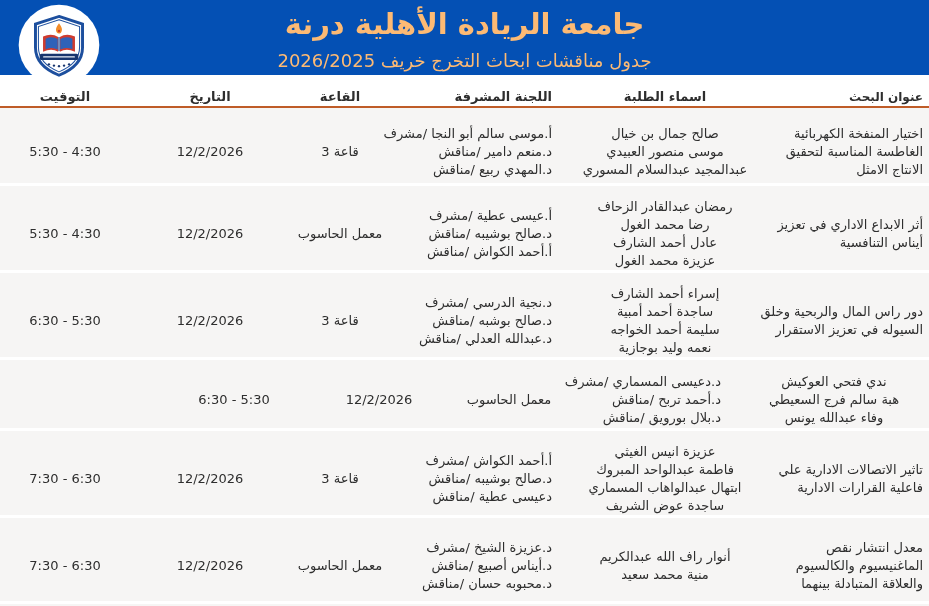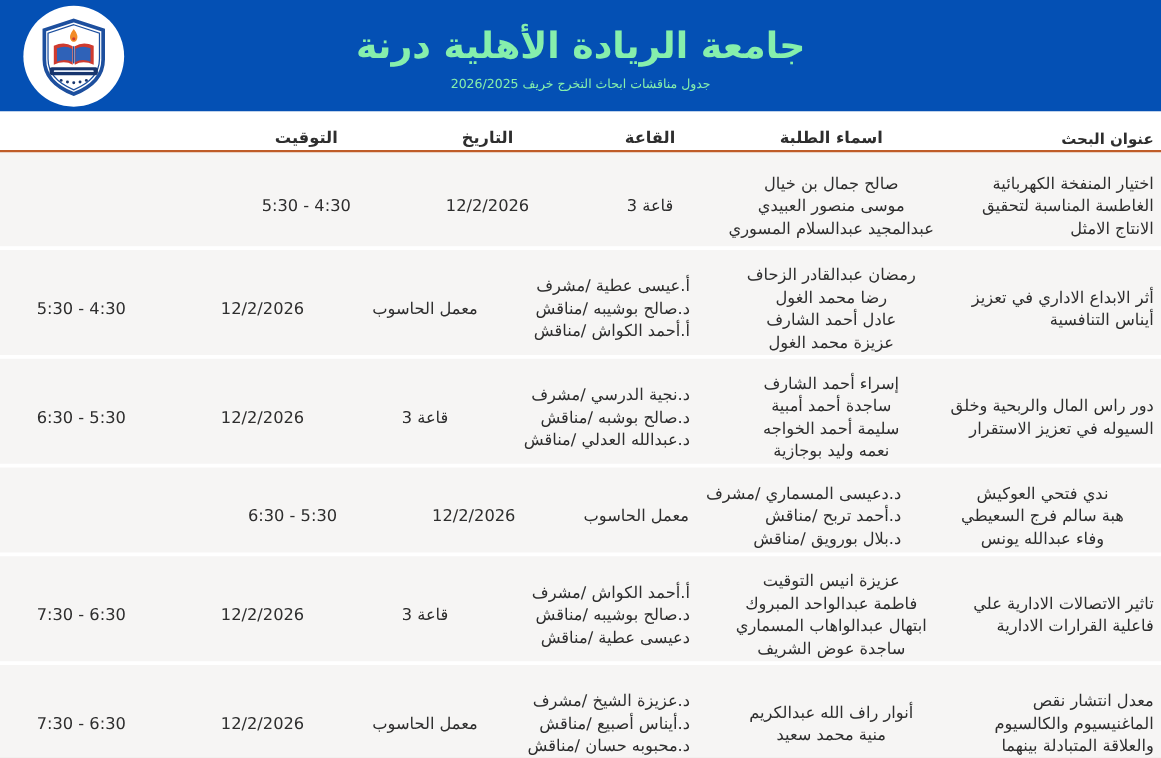--- a/index.html
+++ b/index.html
@@ -8,37 +8,37 @@
   .page {
     width: 929px; height: 606px;
     margin: 0 auto;
     background: #f6f5f4;
     overflow: hidden;
     direction: rtl;
     position: relative;
   }
   
   .banner {
-    height: 89px;
+    height: 75px;
     background: #0450b4;
     display: flex;
     flex-direction: column;
     align-items: center;
     justify-content: center;
     position: relative;
-    color: #86efac;
+    color: #fdba74;
   }
   .banner h1 {
     font-size: 29px;
     font-weight: bold;
     letter-spacing: 0;
     margin-top: 2px;
   }
   .banner .subtitle {
-    font-size: 10px;
+    font-size: 18px;
     margin-top: 9px;
     font-weight: normal;
   }
   .logo {
     position: absolute;
     top: 3px;
     left: auto;
     right: 828px; 
   }
   
@@ -122,34 +122,38 @@
         <circle cx="50" cy="75.2" r="1.4" fill="#17356e"></circle>
         <circle cx="56" cy="74.5" r="1.4" fill="#17356e"></circle>
         <circle cx="62" cy="73" r="1.4" fill="#17356e"></circle>
       </svg>
     </div>
   </header>
 
   <div class="thead">
     <div class="cell col-title">عنوان البحث</div>
     <div class="cell col-students">اسماء الطلبة</div>
+    <div class="cell col-committee">اللجنة المشرفة</div>
     <div class="cell col-hall">القاعة</div>
     <div class="cell col-date">التاريخ</div>
     <div class="cell col-time">التوقيت</div>
   </div>
 
   <div class="tbody">
 
     <div class="row">
       <div class="cell col-title"><div class="txt">اختيار المنفخة الكهربائية
 الغاطسة المناسبة لتحقيق
 الانتاج الامثل</div></div>
       <div class="cell col-students"><div class="txt">صالح جمال بن خيال
 موسى منصور العبيدي
 عبدالمجيد عبدالسلام المسوري</div></div>
+      <div class="cell col-committee"><div class="txt">أ.موسى سالم أبو النجا /مشرف
+د.منعم دامير /مناقش
+د.المهدي ربيع /مناقش</div></div>
       <div class="cell col-hall"><div class="txt">قاعة 3</div></div>
       <div class="cell col-date"><div class="txt">12/2/2026</div></div>
       <div class="cell col-time"><div class="txt">4:30 - 5:30</div></div>
     </div>
 
     <div class="row">
       <div class="cell col-title"><div class="txt">أثر الابداع الاداري في تعزيز
 أيناس التنافسية</div></div>
       <div class="cell col-students"><div class="txt">رمضان عبدالقادر الزحاف
 رضا محمد الغول
@@ -186,21 +190,21 @@
 د.أحمد تربح /مناقش
 د.بلال بورويق /مناقش</div></div>
       <div class="cell col-hall"><div class="txt">معمل الحاسوب</div></div>
       <div class="cell col-date"><div class="txt">12/2/2026</div></div>
       <div class="cell col-time"><div class="txt">5:30 - 6:30</div></div>
     </div>
 
     <div class="row">
       <div class="cell col-title"><div class="txt">تاثير الاتصالات الادارية علي
 فاعلية القرارات الادارية</div></div>
-      <div class="cell col-students"><div class="txt">عزيزة انيس التوقيت
+      <div class="cell col-students"><div class="txt">عزيزة انيس الغيثي
 فاطمة عبدالواحد المبروك
 ابتهال عبدالواهاب المسماري
 ساجدة عوض الشريف</div></div>
       <div class="cell col-committee"><div class="txt">أ.أحمد الكواش /مشرف
 د.صالح بوشيبه /مناقش
 دعيسى عطية /مناقش</div></div>
       <div class="cell col-hall"><div class="txt">قاعة 3</div></div>
       <div class="cell col-date"><div class="txt">12/2/2026</div></div>
       <div class="cell col-time"><div class="txt">6:30 - 7:30</div></div>
     </div>

